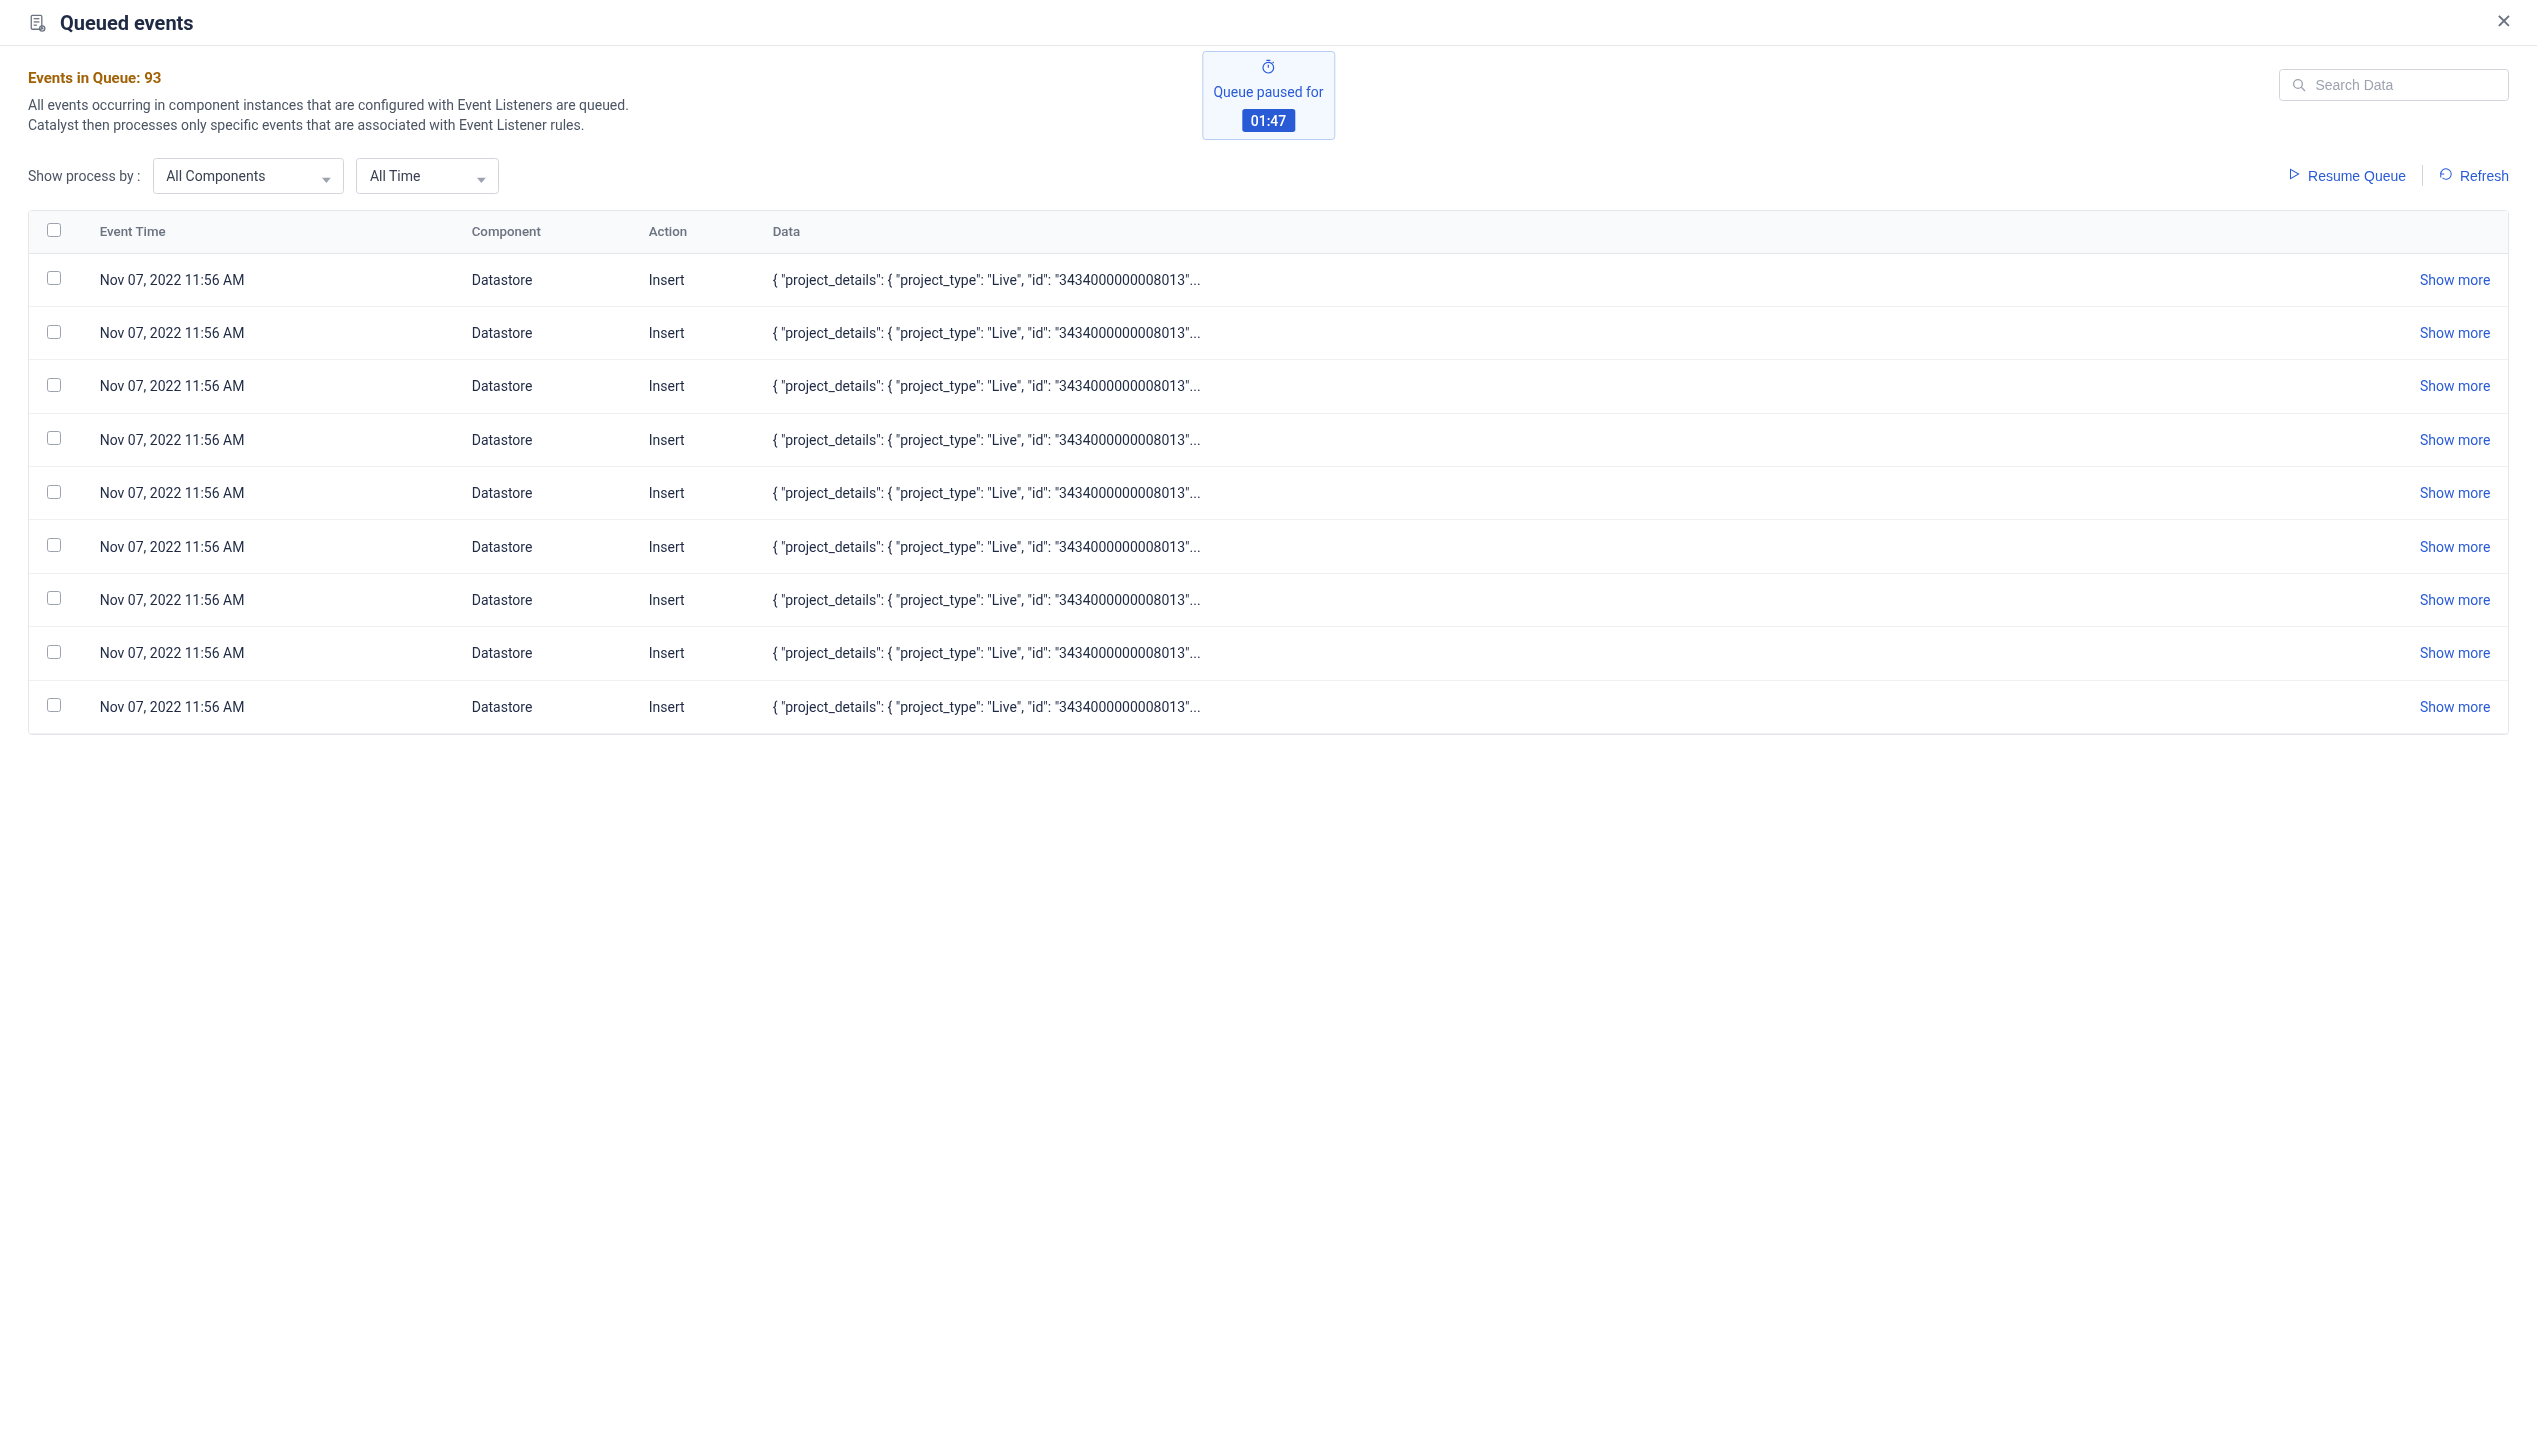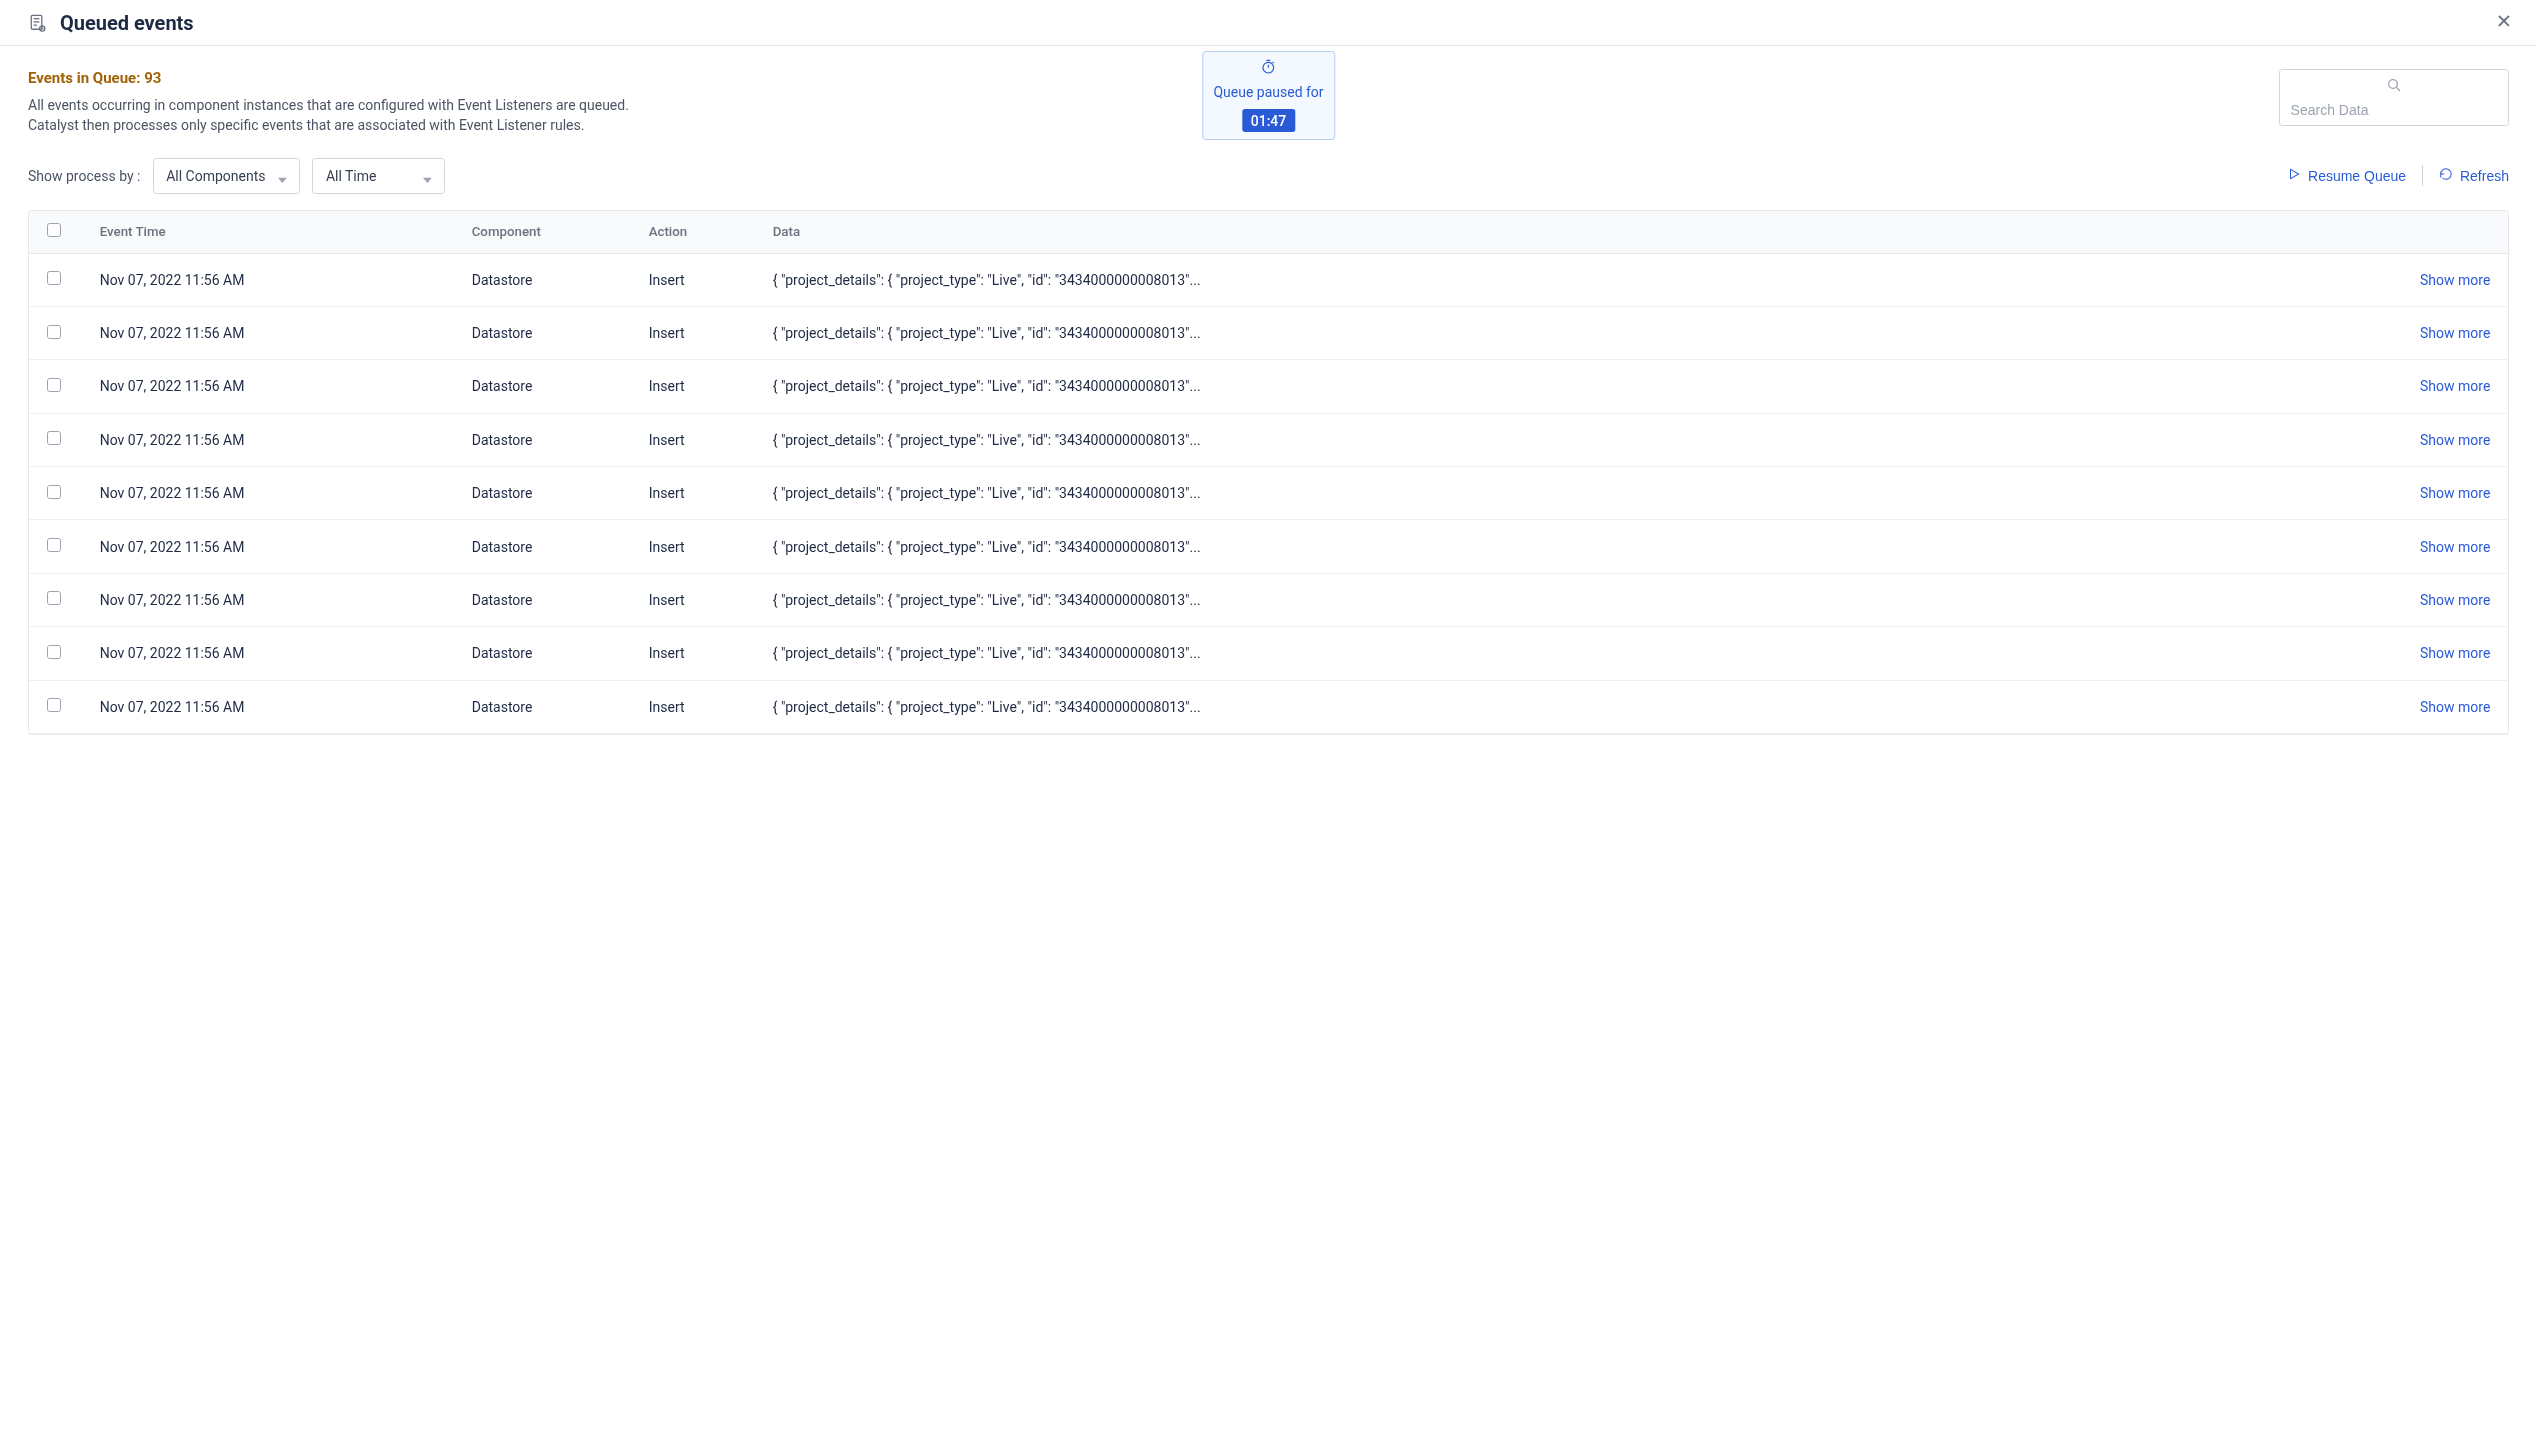--- a/index.html
+++ b/index.html
@@ -89,21 +89,20 @@
   line-height: 1.4;
 }
 .search-wrap {
   display: flex;
   align-items: center;
   border: 0.9px solid #d1d5db;
   border-radius: 3.5px;
   padding: 7px 10.6px;
   width: 230px;
   gap: 8.8px;
-  flex-direction: column;
 }
 .search-icon {
   width: 16px;
   height: 16px;
   color: #9ca3af;
   flex-shrink: 0;
 }
 .search-input {
   border: none;
   outline: none;
@@ -133,20 +132,21 @@
   align-items: center;
   justify-content: space-between;
   border: 0.9px solid #d1d5db;
   border-radius: 3.5px;
   padding: 8.8px 12.4px;
   min-width: 133px;
   font-size: 14px;
   color: #374151;
   background: #fff;
   cursor: pointer;
+  gap: 44px;
 }
 .chevron {
   width: 8.8px;
   height: 8.8px;
   margin-left: 12.4px;
   flex-shrink: 0;
 }
 .filter-right {
   display: flex;
   align-items: center;

